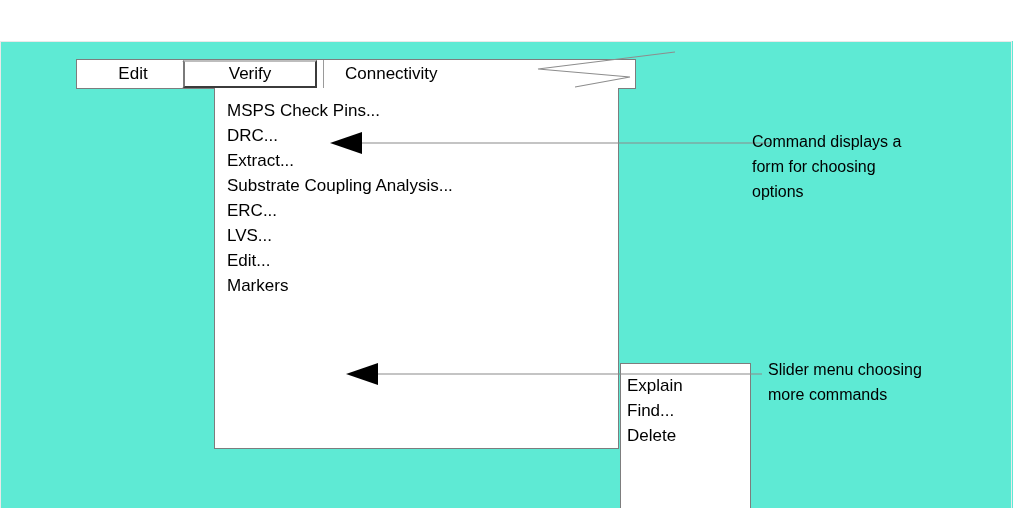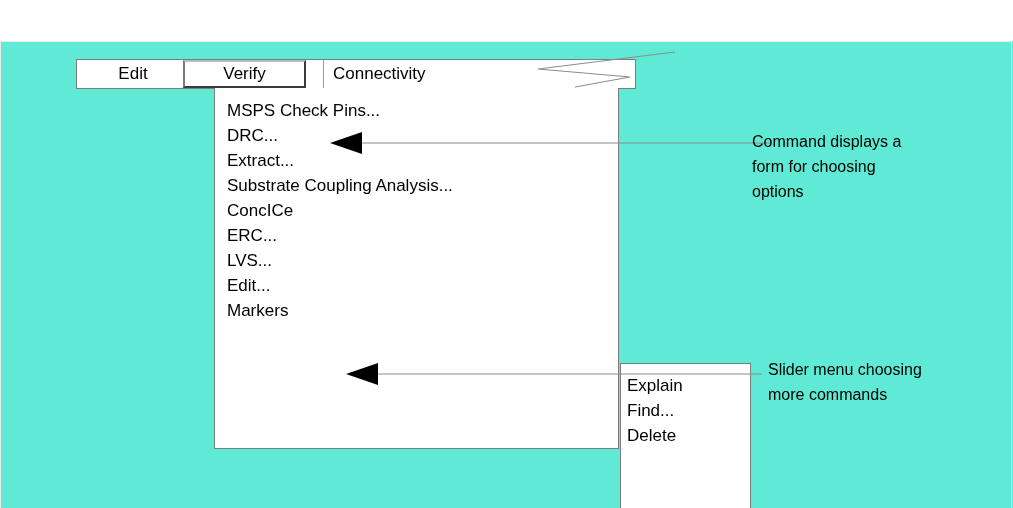--- a/index.html
+++ b/index.html
@@ -48,21 +48,21 @@
     height: 28px;
     line-height: 28px;
     font-size: 17px;
     color: #000;
     text-align: center;
     white-space: nowrap;
   }
   #mb-edit { left: 10px; width: 92px; }
   #mb-verify {
     left: 106px;
-    width: 123px;
+    width: 134px;
     height: 28px;
     box-sizing: border-box;
     border-top: 2px solid #bdbdbd;
     border-left: 2px solid #7a7a7a;
     border-right: 2px solid #3b3b3b;
     border-bottom: 2px solid #3b3b3b;
     background: #ffffff;
     line-height: 24px;
   }
   
@@ -71,21 +71,21 @@
     left: 104px;
     top: 0px;
     width: 14px;
     height: 29px;
     pointer-events: none;
   }
   #mb-connectivity {
     left: 248px;
     width: 150px;
     text-align: left;
-    padding-left: 8px;
+    padding-left: 20px;
   }
   
   #mb-div {
     position: absolute;
     left: 246px;
     top: 0;
     width: 1px;
     height: 28px;
     background: #9a9a9a;
   }
@@ -197,21 +197,20 @@
   <svg id="menubar-break" viewBox="0 0 150 46" xmlns="http://www.w3.org/2000/svg">
     <polyline points="145,9 8,26 100,34 45,44" fill="none" stroke="#8d8d8d" stroke-width="1.2"></polyline>
   </svg>
 
   <div id="dropdown">
     <div id="dropdown-list">
       <div class="menu-entry">MSPS Check Pins...</div>
       <div class="menu-entry">DRC...</div>
       <div class="menu-entry">Extract...</div>
       <div class="menu-entry">Substrate Coupling Analysis...</div>
-      <div class="menu-entry">ConcICe</div>
       <div class="menu-entry">ERC...</div>
       <div class="menu-entry">LVS...</div>
       <div class="menu-entry">Edit...</div>
       <div class="menu-entry">Markers</div>
     </div>
   </div>
 
   <div id="submenu">
     <div id="submenu-list">
       <div class="sub-entry">Explain</div>

